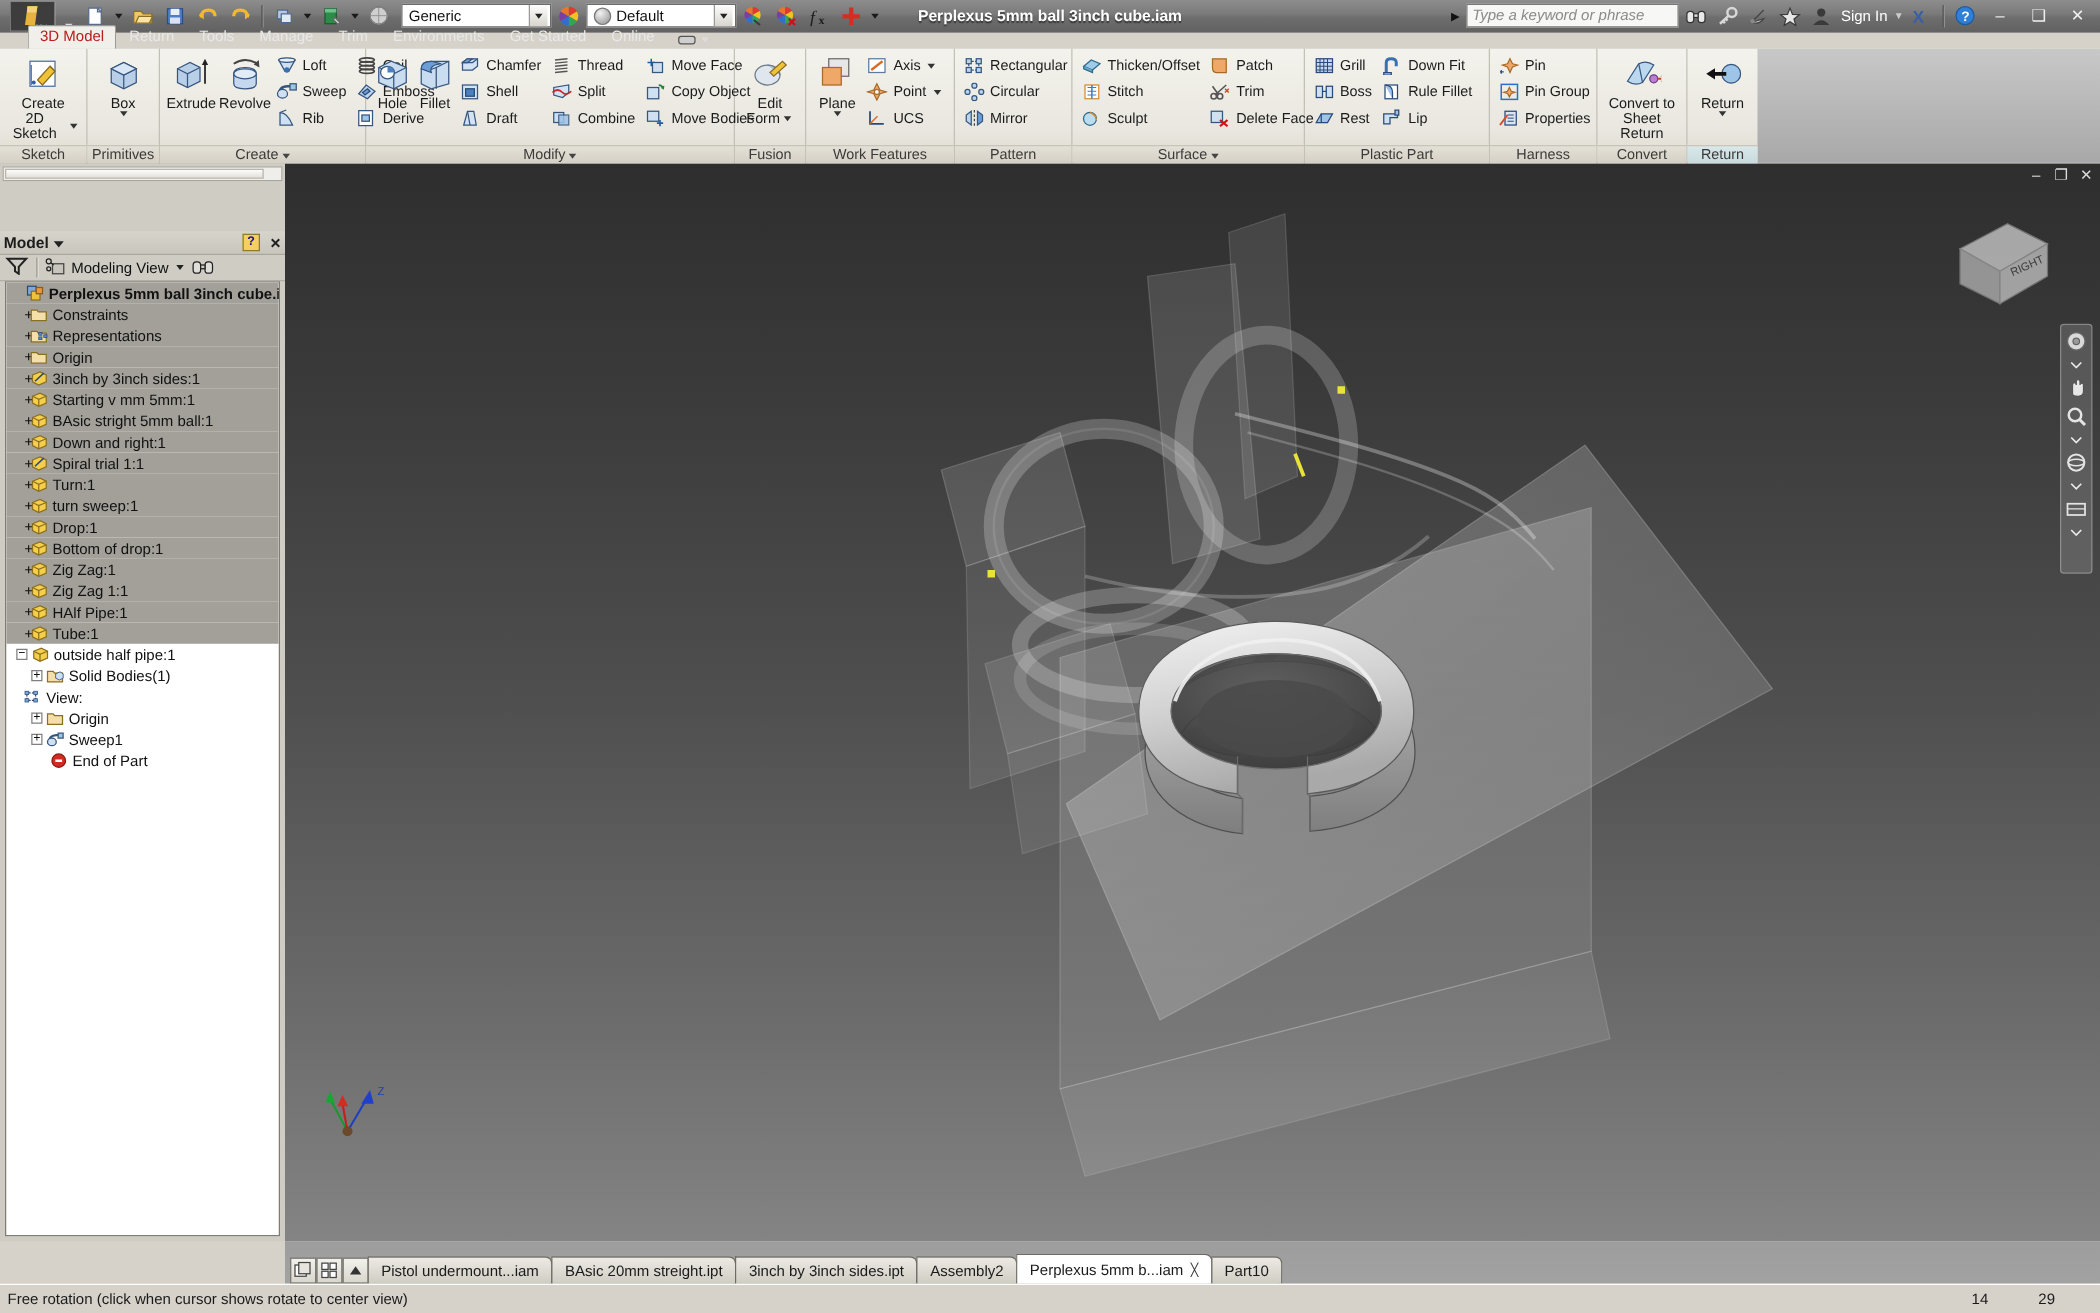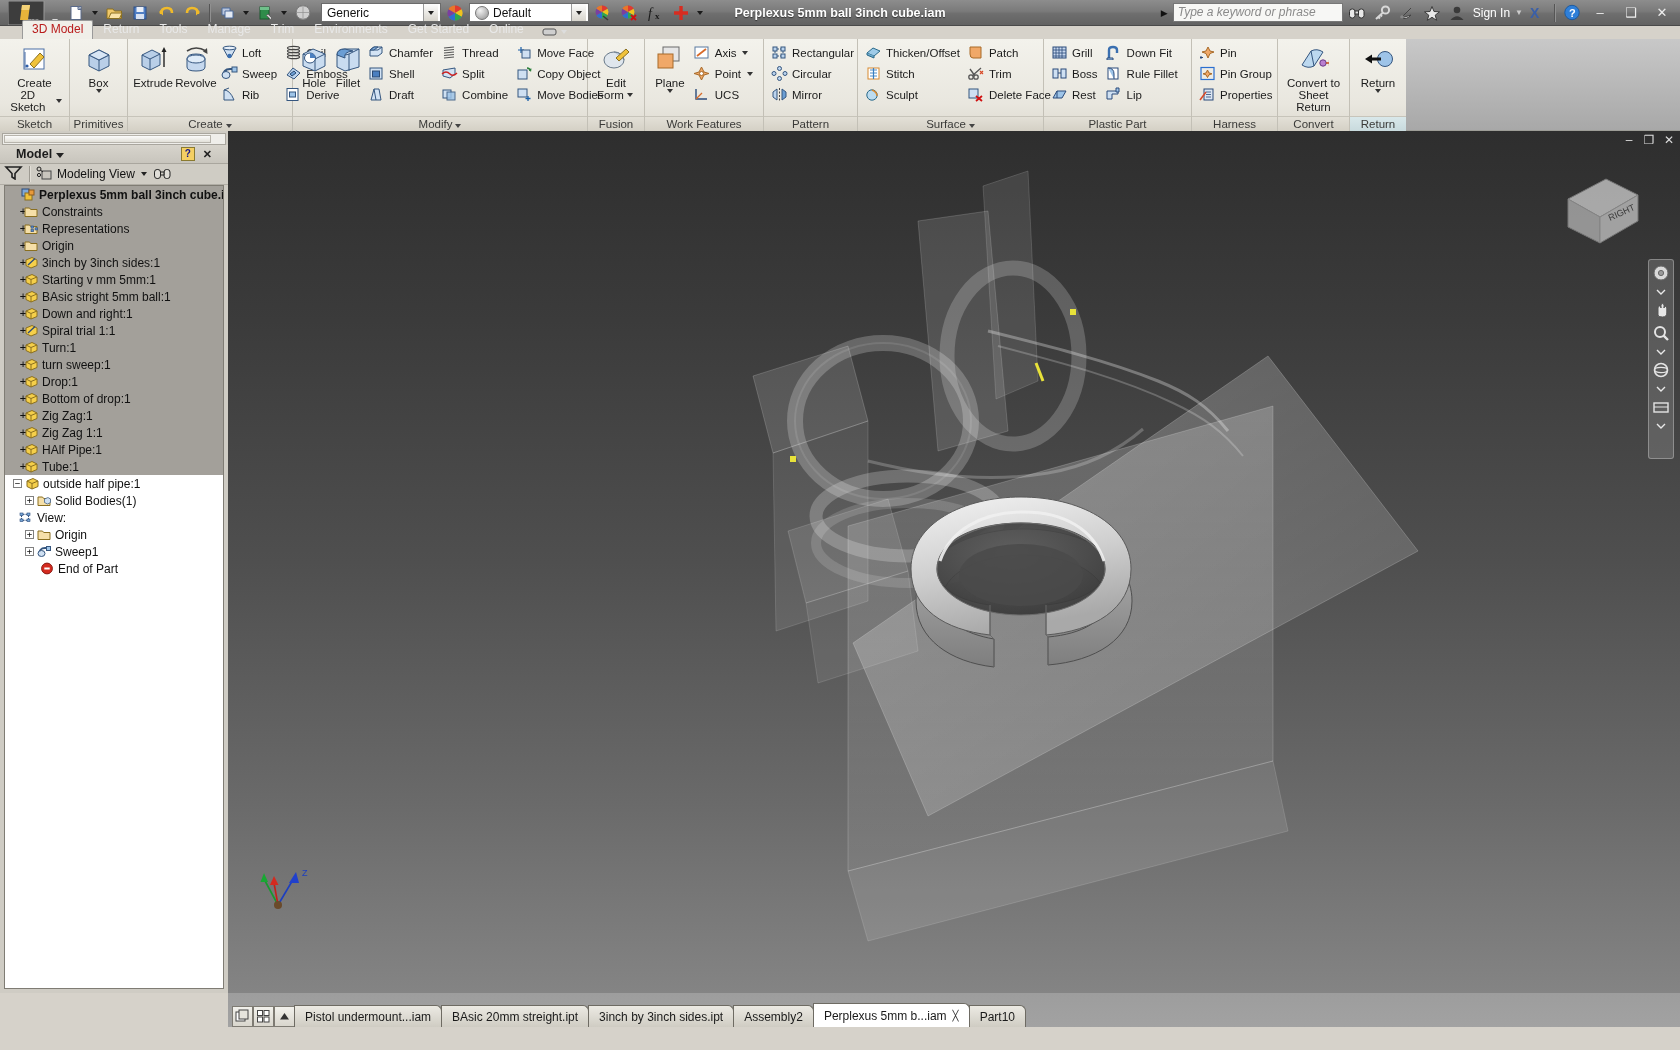--- a/index.html
+++ b/index.html
@@ -109,23 +109,23 @@
     position:absolute; left:0; top:131px; width:228px; bottom:57px;
     background:#cfccc4; display:flex; flex-direction:column;
   }
   .br-scrollbar-h {
     height:12px; margin:2px 2px 0 2px; background:#efeeea; border:1px solid #a9a69e;
     position:relative;
   }
   .br-scrollbar-h:before { content:""; position:absolute; left:1px; top:1px; bottom:1px; right:14px;
     background:linear-gradient(#fcfcfc,#e2e0d8); border:1px solid #b7b4ac; }
   .br-title {
-    height:19px; display:flex; align-items:center; padding:0 16px; gap:4px;
+    height:19px; display:flex; align-items:center; padding:0 3px; gap:4px;
     background:linear-gradient(to bottom,#d7d4cc,#c8c5bd);
-    border-bottom:1px solid #a9a69e; font-weight:bold; font-size:12.5px; color:#1c1c1c;
+    border-bottom:1px solid #a9a69e; font-weight:bold; font-size:12.5px; color:#1c1c1c;margin-top:40px;
   }
   .br-title .ttl { }
   .br-title .tcaret:after{content:"";display:inline-block;border-left:4px solid transparent;border-right:4px solid transparent;border-top:5px solid #222;}
   .br-help { margin-left:auto; width:14px; height:14px; background:#f4cf63; border:1px solid #8a7a30;
      font-size:10px; text-align:center; line-height:12px; color:#14148c; font-weight:bold; cursor:pointer;}
   .br-toolbar {
     height:21px; display:flex; align-items:center; gap:6px; padding:0 4px;
     background:#cfccc4; border-bottom:1px solid #b0ada5;
   }
   .br-vsep { width:1px; height:16px; background:#9d9a92; box-shadow:1px 0 0 #e3e0d8; }
@@ -1495,14 +1495,21 @@
     <div class="doctab">BAsic 20mm streight.ipt</div>
     <div class="doctab">3inch by 3inch sides.ipt</div>
     <div class="doctab">Assembly2</div>
     <div class="doctab active">
       <span>Perplexus 5mm b...iam</span>
       <span class="tab-x">╳</span>
     </div>
     <div class="doctab">Part10</div>
   </div>
 
+  <div class="statusbar">
+    <span>Free rotation (click when cursor shows rotate to center view)</span>
+    <span class="status-right">
+      <span>14</span>
+      <span>29</span>
+    </span>
+  </div>
 
 </div>
 
 </body></html>

